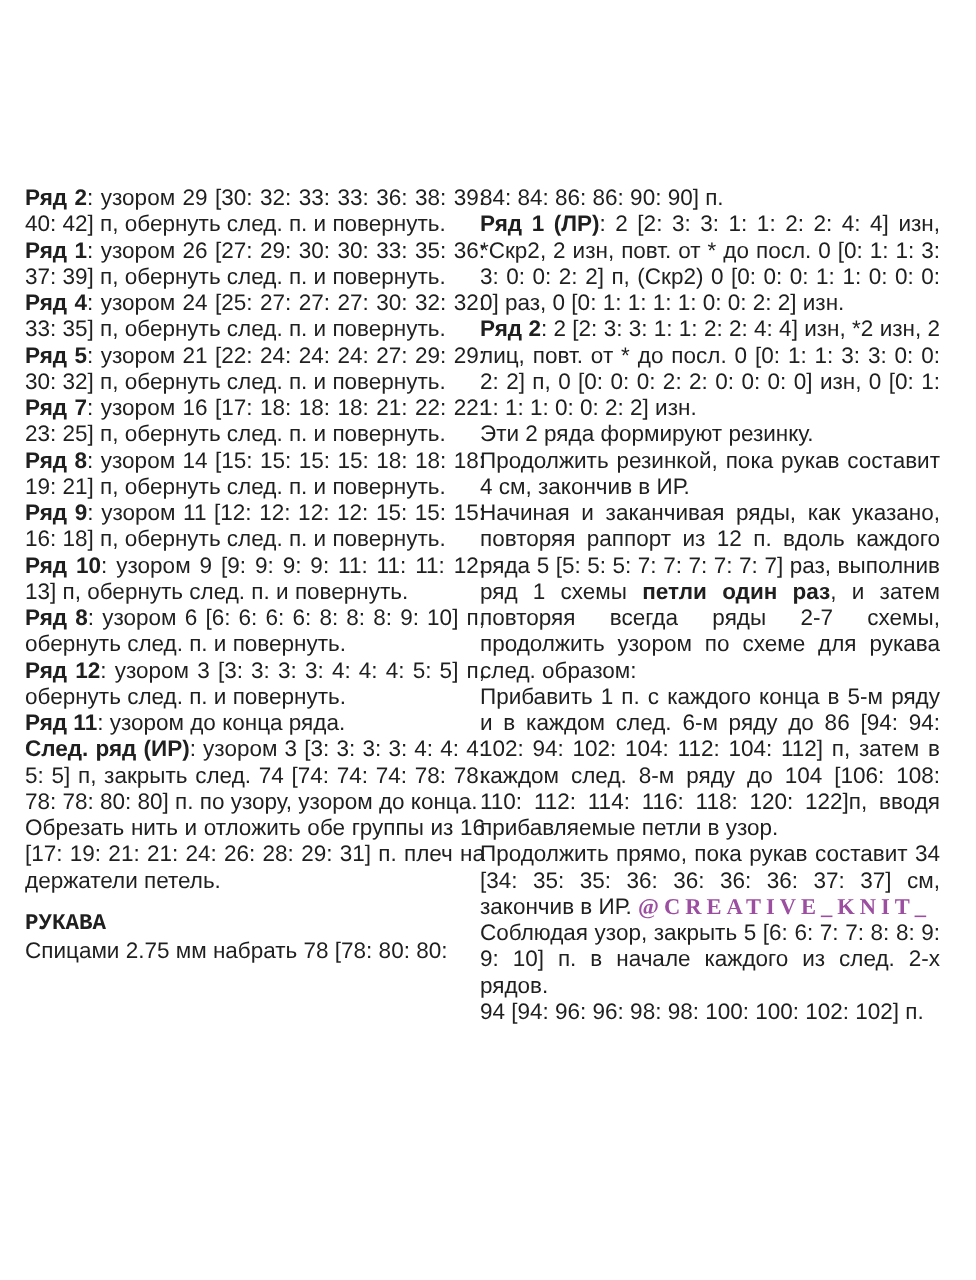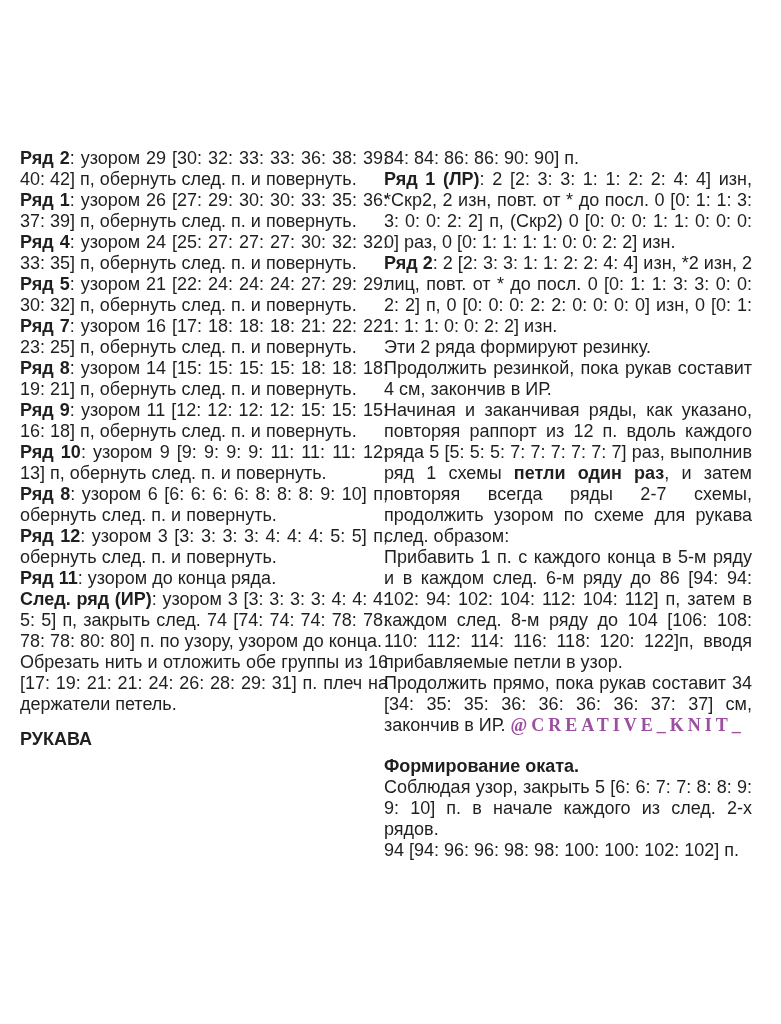--- a/index.html
+++ b/index.html
@@ -50,28 +50,28 @@
       <p class="para"><span class="b">Ряд 5</span><span>: узором 21 [22: 24: 24: 24: 27: 29: 29: 30: 32] п, обернуть след. п. и повернуть.</span></p>
       <p class="para"><span class="b">Ряд 7</span><span>: узором 16 [17: 18: 18: 18: 21: 22: 22: 23: 25] п, обернуть след. п. и повернуть.</span></p>
       <p class="para"><span class="b">Ряд 8</span><span>: узором 14 [15: 15: 15: 15: 18: 18: 18: 19: 21] п, обернуть след. п. и повернуть.</span></p>
       <p class="para"><span class="b">Ряд 9</span><span>: узором 11 [12: 12: 12: 12: 15: 15: 15: 16: 18] п, обернуть след. п. и повернуть.</span></p>
       <p class="para"><span class="b">Ряд 10</span><span>: узором 9 [9: 9: 9: 9: 11: 11: 11: 12: 13] п, обернуть след. п. и повернуть.</span></p>
       <p class="para"><span class="b">Ряд 8</span><span>: узором 6 [6: 6: 6: 6: 8: 8: 8: 9: 10] п, обернуть след. п. и повернуть.</span></p>
       <p class="para"><span class="b">Ряд 12</span><span>: узором 3 [3: 3: 3: 3: 4: 4: 4: 5: 5] п, обернуть след. п. и повернуть.</span></p>
       <p class="para"><span class="b">Ряд 11</span><span>: узором до конца ряда.</span></p>
       <p class="para"><span class="b">След. ряд (ИР)</span><span>: узором 3 [3: 3: 3: 3: 4: 4: 4: 5: 5] п, закрыть след. 74 [74: 74: 74: 78: 78: 78: 78: 80: 80] п. по узору, узором до конца.</span></p>
       <p class="para"><span>Обрезать нить и отложить обе группы из 16 [17: 19: 21: 21: 24: 26: 28: 29: 31] п. плеч на держатели петель.</span></p>
-      <p class="para" style="margin-top: 14px;"><span class="b">РУКАВА</span></p>
+      <p class="para" style="margin-top: 14px; font-family: Liberation Mono, monospace;"><span class="b">РУКАВА</span></p>
+      <p class="para"><span>Спицами 2.75 мм набрать 78 [78: 80: 80:</span></p>
     </div>
   <div class="col col-right">
       <p class="para"><span>84: 84: 86: 86: 90: 90] п.</span></p>
       <p class="para"><span class="b">Ряд 1 (ЛР)</span><span>: 2 [2: 3: 3: 1: 1: 2: 2: 4: 4] изн, *Скр2, 2 изн, повт. от * до посл. 0 [0: 1: 1: 3: 3: 0: 0: 2: 2] п, (Скр2) 0 [0: 0: 0: 1: 1: 0: 0: 0: 0] раз, 0 [0: 1: 1: 1: 1: 0: 0: 2: 2] изн.</span></p>
       <p class="para"><span class="b">Ряд 2</span><span>: 2 [2: 3: 3: 1: 1: 2: 2: 4: 4] изн, *2 изн, 2 лиц, повт. от * до посл. 0 [0: 1: 1: 3: 3: 0: 0: 2: 2] п, 0 [0: 0: 0: 2: 2: 0: 0: 0: 0] изн, 0 [0: 1: 1: 1: 1: 0: 0: 2: 2] изн.</span></p>
       <p class="para"><span>Эти 2 ряда формируют резинку.</span></p>
       <p class="para"><span>Продолжить резинкой, пока рукав составит 4 см, закончив в ИР.</span></p>
       <p class="para"><span>Начиная и заканчивая ряды, как указано, повторяя раппорт из 12 п. вдоль каждого ряда 5 [5: 5: 5: 7: 7: 7: 7: 7: 7] раз, выполнив ряд 1 схемы </span><span class="b">петли один раз</span><span>, и затем повторяя всегда ряды 2-7 схемы, продолжить узором по схеме для рукава след. образом:</span></p>
       <p class="para"><span>Прибавить 1 п. с каждого конца в 5-м ряду и в каждом след. 6-м ряду до 86 [94: 94: 102: 94: 102: 104: 112: 104: 112] п, затем в каждом след. 8-м ряду до 104 [106: 108: 110: 112: 114: 116: 118: 120: 122]п, вводя прибавляемые петли в узор.</span></p>
       <p class="para"><span>Продолжить прямо, пока рукав составит 34 [34: 35: 35: 36: 36: 36: 36: 37: 37] см, закончив в ИР. </span><span class="watermark" style="color: rgb(156, 79, 160); font-family: Liberation Serif, serif;">@CREATIVE_KNIT_</span></p>
-      <p class="para" style="margin-top: 20px;"><span class="b">Формирование оката.</span></p>
       <p class="para"><span>Соблюдая узор, закрыть 5 [6: 6: 7: 7: 8: 8: 9: 9: 10] п. в начале каждого из след. 2-х рядов.</span></p>
       <p class="para"><span>94 [94: 96: 96: 98: 98: 100: 100: 102: 102] п.</span></p>
     </div>
 </div>
 
 </body></html>

